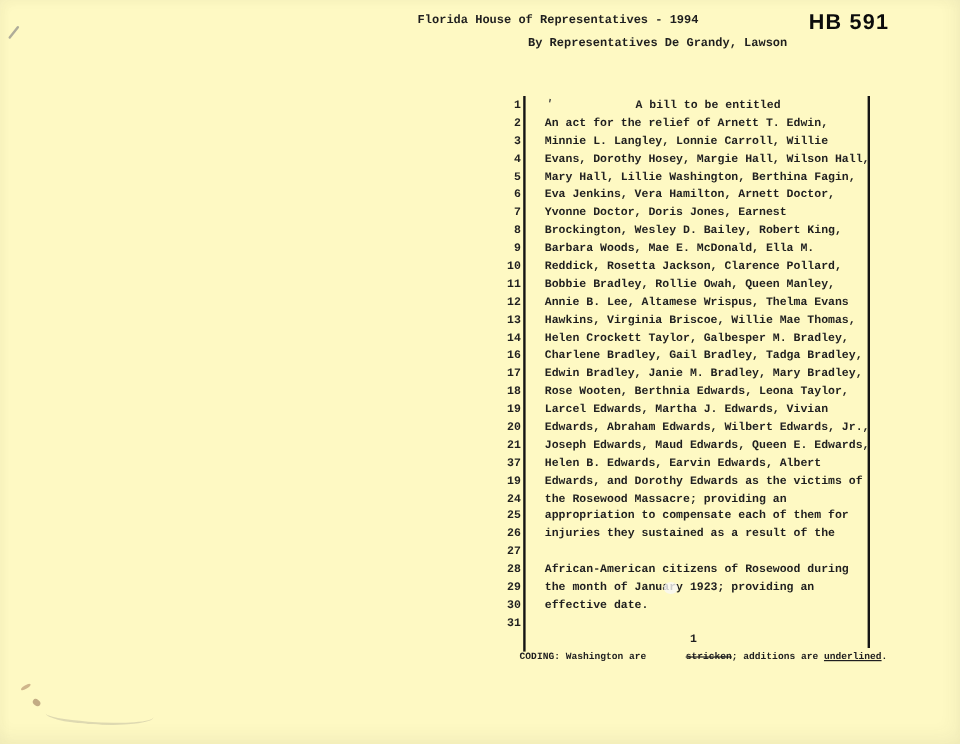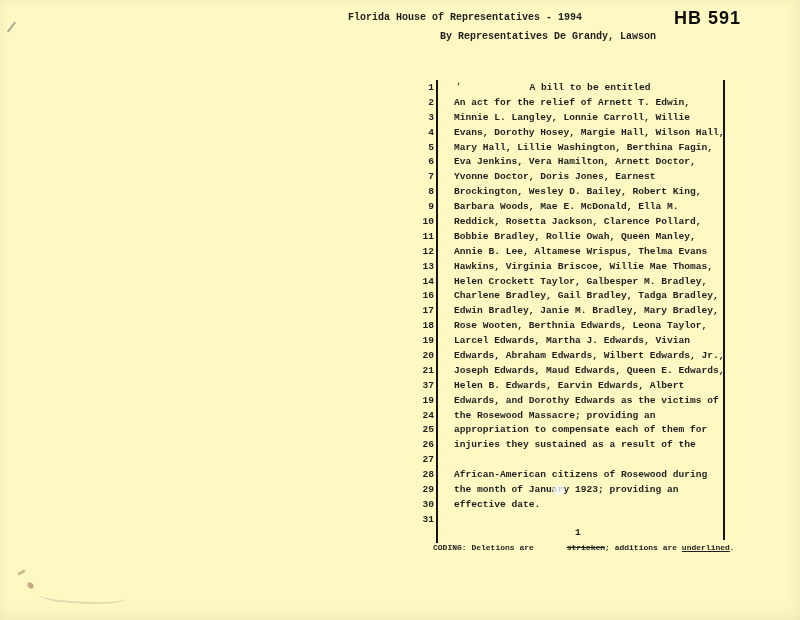--- a/index.html
+++ b/index.html
@@ -229,16 +229,16 @@
   <div class="line-row">
     <span class="line-num">31</span>
     <span class="line-text"></span>
   </div>
 </div>
 
   <div class="smudge"></div>
 
   <div class="pagenum mono">1</div>
   <div class="coding">
-    <span>CODING:</span><span> Deletions are </span><span class="strike">stricken</span><span>; additions are </span><span class="uline">underlined</span><span>.</span>
+    <span>CODING:</span><span> Washington are </span><span class="strike">stricken</span><span>; additions are </span><span class="uline">underlined</span><span>.</span>
   </div>
 
 </div>
 
 </body></html>

